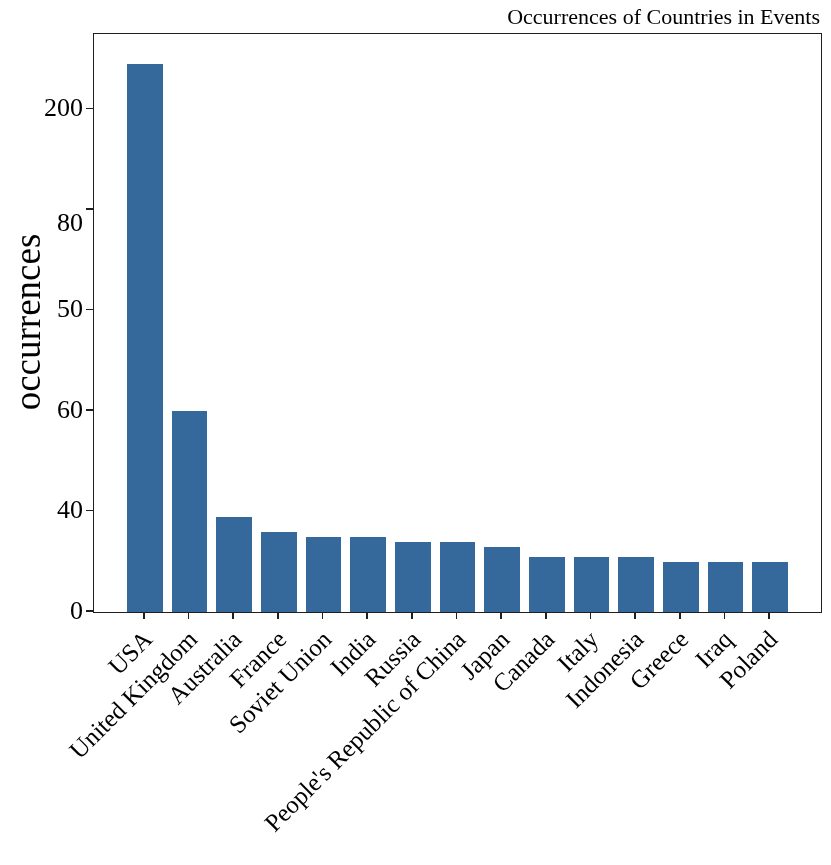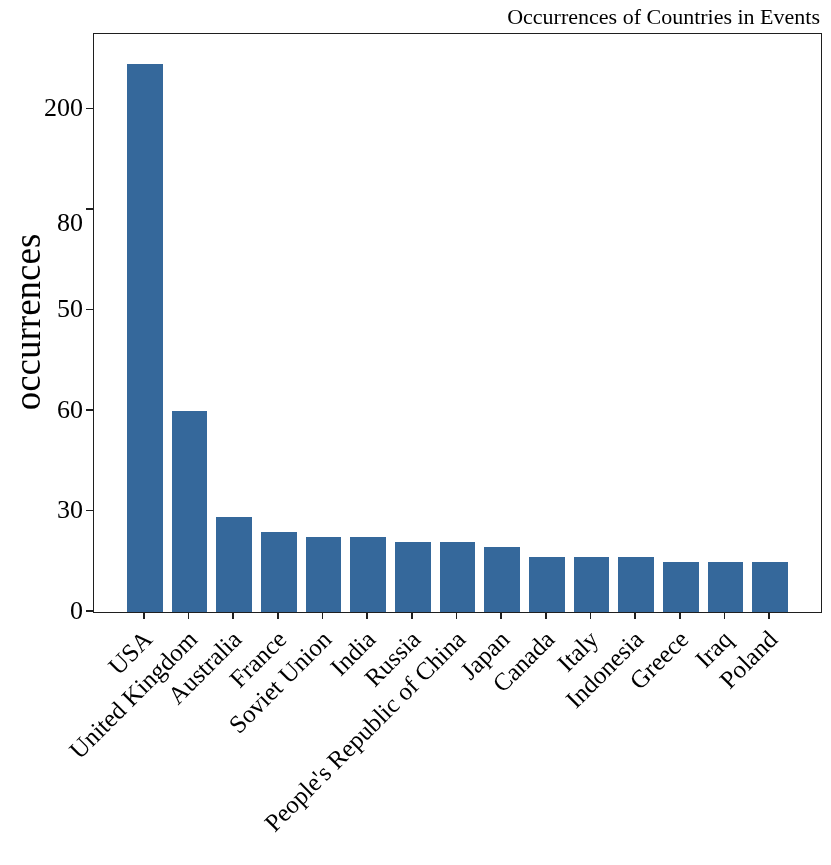--- a/index.html
+++ b/index.html
@@ -137,21 +137,21 @@
       <div class="xtick-label" style="left: 210.124px; top: 626px;">Indonesia</div>
       <div class="xtick-mark" style="left: 678.98px; top: 612.3px;"></div>
       <div class="xtick-label" style="left: 254.78px; top: 626px;">Greece</div>
       <div class="xtick-mark" style="left: 723.636px; top: 612.3px;"></div>
       <div class="xtick-label" style="left: 299.436px; top: 626px;">Iraq</div>
       <div class="xtick-mark" style="left: 768.292px; top: 612.3px;"></div>
       <div class="xtick-label" style="left: 344.092px; top: 626px;">Poland</div>
       <div class="ytick-mark" style="left: 86px; top: 610.2px;"></div>
       <div class="ytick-label" style="left: 3px; top: 598px;">0</div>
       <div class="ytick-mark" style="left: 86px; top: 509.678px;"></div>
-      <div class="ytick-label" style="left: 3px; top: 497.478px;">30</div>
+      <div class="ytick-label" style="left: 3px; top: 497.478px;">40</div>
       <div class="ytick-mark" style="left: 86px; top: 409.157px;"></div>
       <div class="ytick-label" style="left: 3px; top: 396.957px;">60</div>
       <div class="ytick-mark" style="left: 86px; top: 308.635px;"></div>
       <div class="ytick-label" style="left: 3px; top: 296.435px;">50</div>
       <div class="ytick-mark" style="left: 86px; top: 208.113px;"></div>
       <div class="ytick-label" style="left: 3px; top: 210px; text-align: right;">80</div>
       <div class="ytick-mark" style="left: 86px; top: 107.591px;"></div>
       <div class="ytick-label" style="left: 3px; top: 95.3913px;">200</div>
     </div>
 </div>

